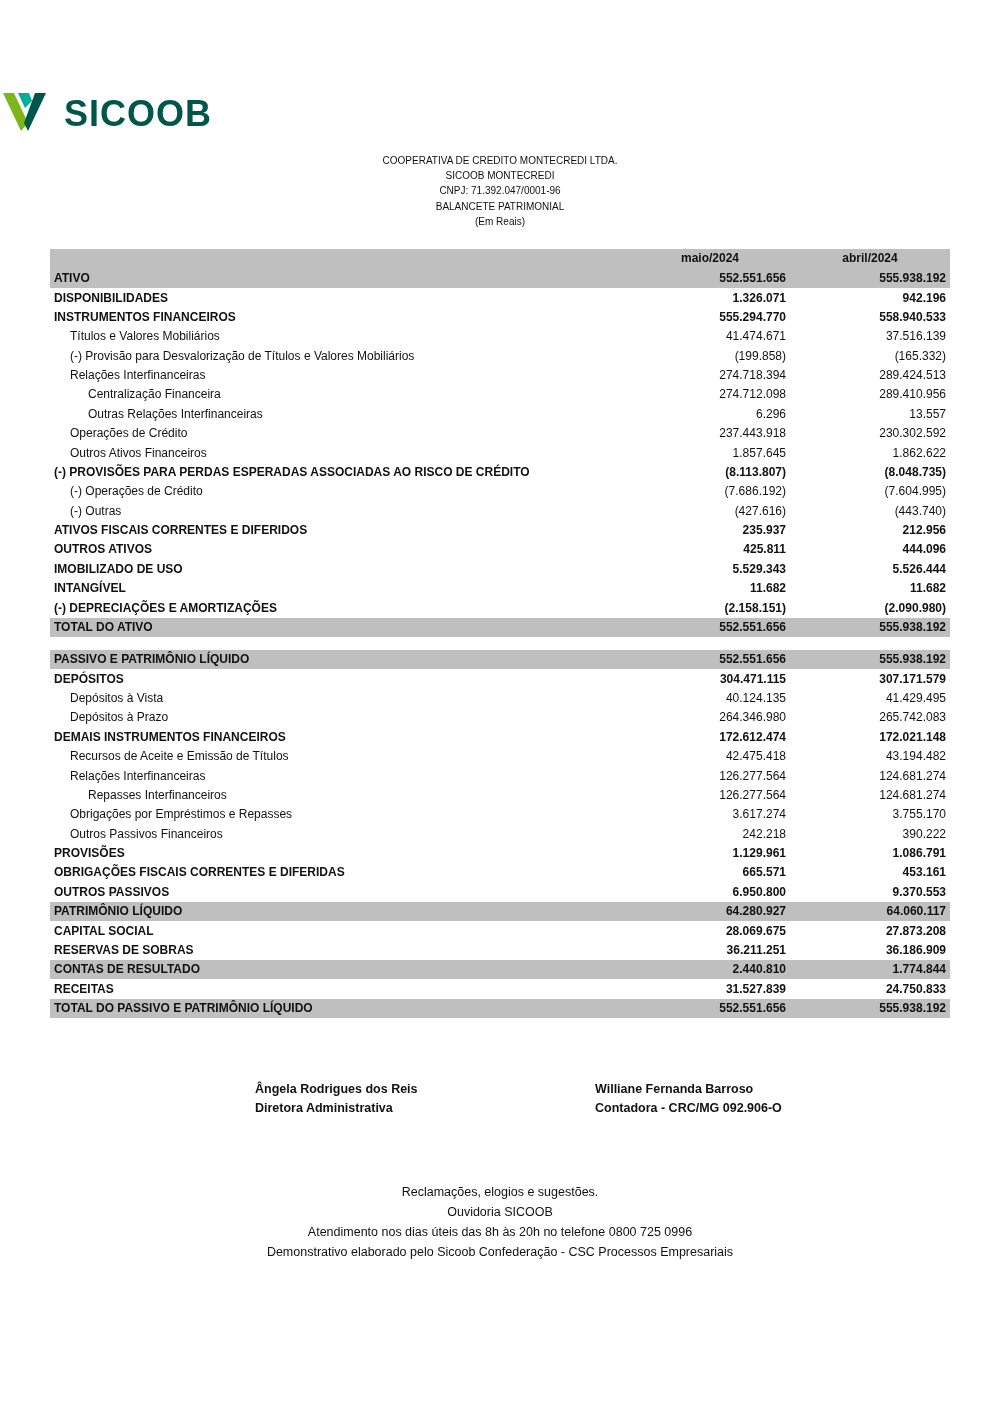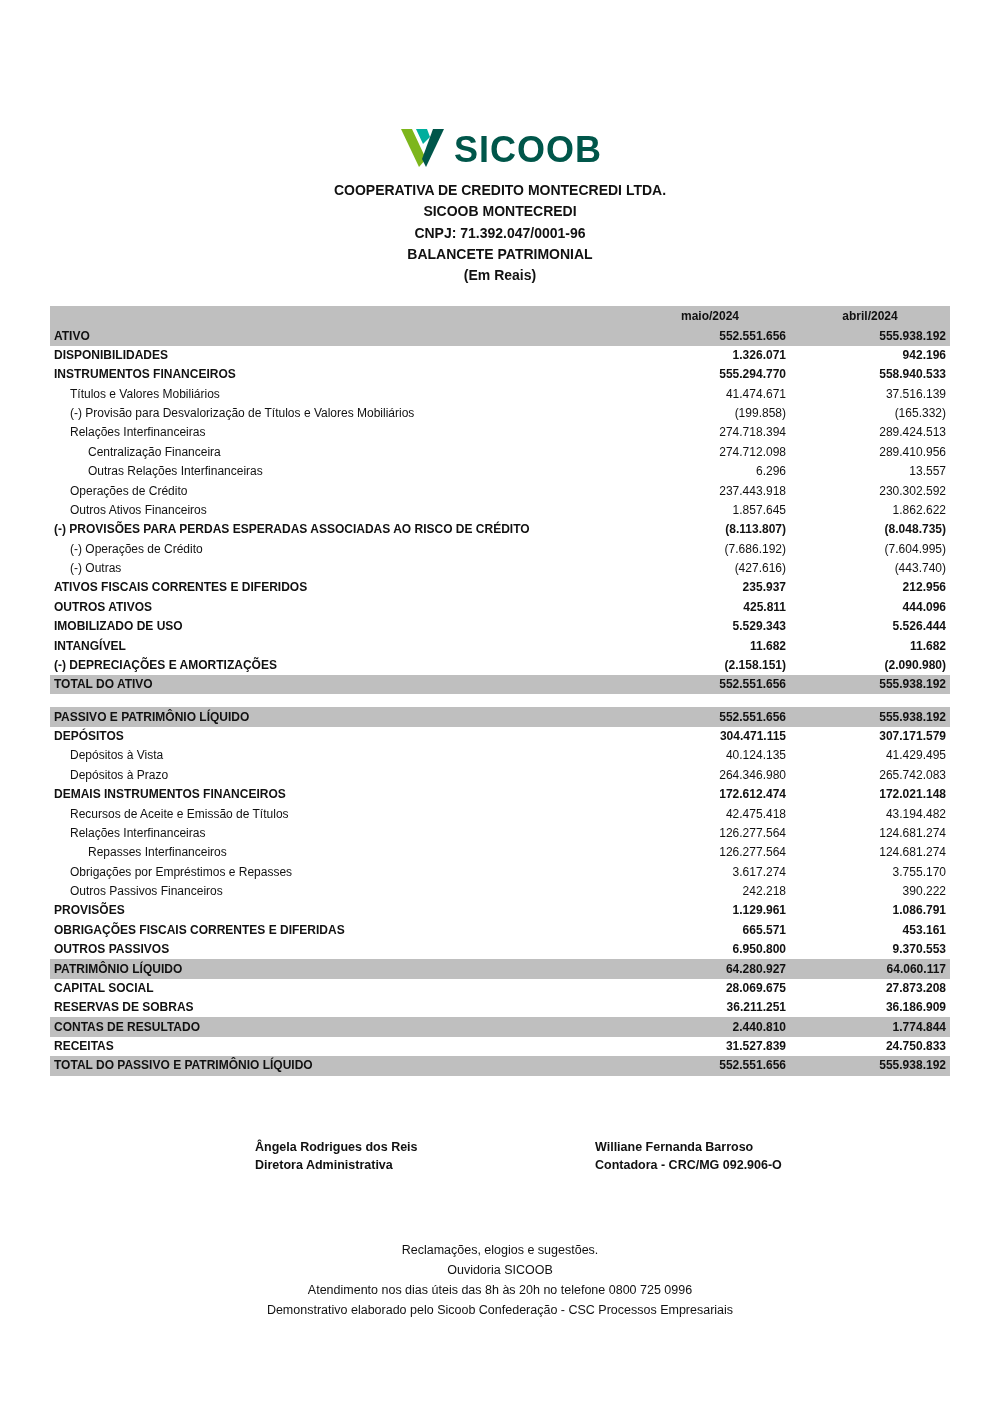--- a/index.html
+++ b/index.html
@@ -9,23 +9,23 @@
     --brand-light:#7db61c;
     --ink:#111111;
   }
   *{box-sizing:border-box;}
   html,body{margin:0;padding:0;}
   body{
     width:1000px;height:1415px;background:#ffffff;color:var(--ink);
     font-family:"Liberation Sans","DejaVu Sans",sans-serif;
     position:relative;overflow:hidden;
   }
-  .logo-wrap{padding-top:92px;display:flex;justify-content:center;align-items:center;gap:8px;margin-top:36px;}
+  .logo-wrap{padding-top:92px;display:flex;justify-content:flex-start;align-items:center;gap:16px;}
   .logo-text{font-size:36px;font-weight:bold;color:var(--brand-dark);letter-spacing:1px;line-height:1;}
-  .doc-header{margin-top:8px;text-align:center;font-size:14px;font-weight:bold;line-height:1.52;}
+  .doc-header{margin-top:17px;text-align:center;font-size:10px;font-weight:normal;line-height:1.52;}
   .doc-header div{white-space:nowrap;}
 
   table.balance{
     width:900px;margin:20px auto 0 auto;border-collapse:collapse;
     font-size:12px;table-layout:fixed;
   }
   table.balance col.c-label{width:580px;}
   table.balance col.c-val{width:160px;}
   table.balance th, table.balance td{
     padding:2.2px 4px;line-height:1.25;vertical-align:middle;

